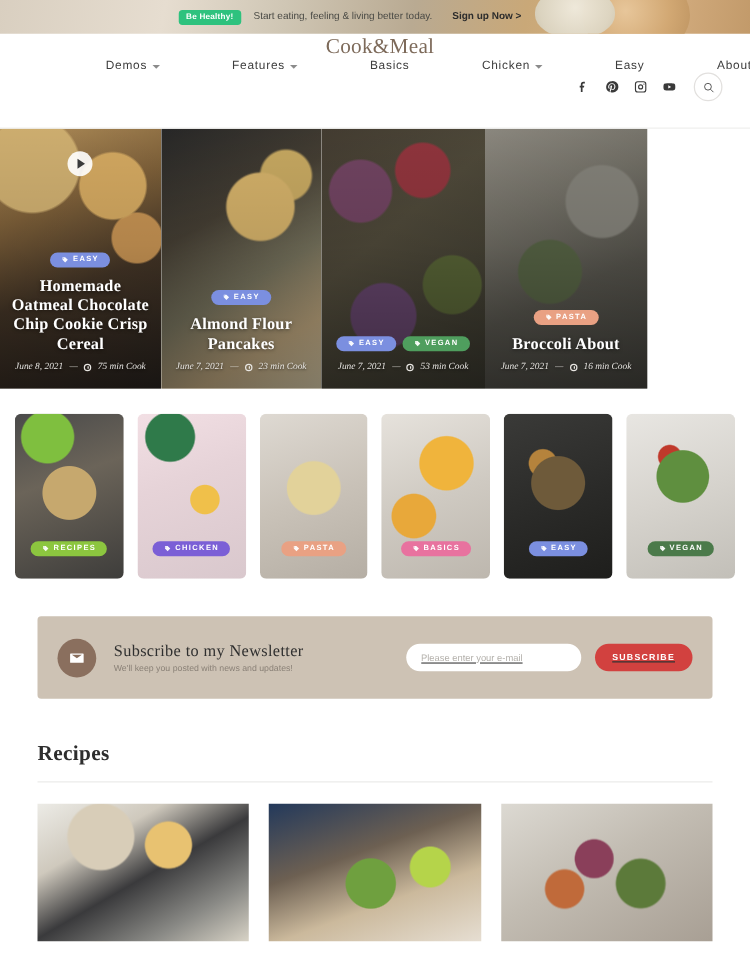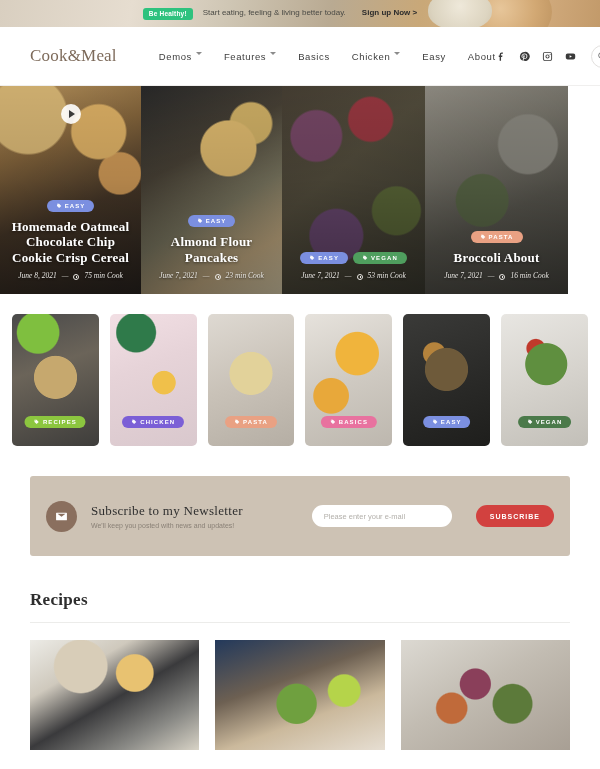--- a/index.html
+++ b/index.html
@@ -67,49 +67,52 @@
     font-size: 8px;
     font-weight: bold;
     color: #2c2c2c;
     white-space: nowrap;
     margin-left: 6px;
     cursor: pointer;
   }
 
   
   .site-header {
-    height: 59px;
+    height: 76px;
     background: #fff;
     display: flex;
     align-items: center;
     padding: 0 22px 0 30px;
     border-bottom: 1px solid #f0efee;
+    flex-direction: column;
   }
   .logo {
     font-family: "Liberation Serif", serif;
     font-size: 17px;
     color: #7d6a5a;
     letter-spacing: .2px;
     white-space: nowrap;
     cursor: pointer;
   }
   .main-nav {
     display: flex;
     align-items: center;
     gap: 22px;
     margin-left: 42px;
   }
   .nav-item {
     font-size: 9.5px;
     color: #3d3d3d;
     letter-spacing: .6px;
     display: flex;
+    align-items: center;
     gap: 4px;
     cursor: pointer;
     white-space: nowrap;
+    margin-left: 36px;
   }
   .caret {
     display: inline-block;
     width: 0; height: 0;
     border-left: 3px solid transparent;
     border-right: 3px solid transparent;
     border-top: 3px solid #8b8b8b;
     position: relative;
     top: 1px;
   }
@@ -136,21 +139,21 @@
     align-items: center;
     justify-content: center;
     cursor: pointer;
     margin-left: 3px;
   }
   .search-circle svg { width: 10px; height: 10px; stroke: #3a3a3a; fill: none; stroke-width: 1.6; }
 
   
   .hero {
     display: flex;
-    width: 568px;
+    width: 518px;
     height: 208px;
   }
   .hero-card {
     position: relative;
     overflow: hidden;
     cursor: pointer;
   }
   .hero-card.c1 { width: 149px; }
   .hero-card.c2 { width: 149px; }
   .hero-card.c3 { width: 151px; }
@@ -338,21 +341,21 @@
       radial-gradient(circle at 52% 38%, #5f8f3f 0 22%, transparent 23%),
       radial-gradient(circle at 40% 26%, #c0392b 0 8%, transparent 9%),
       linear-gradient(160deg,#e8e6e2 0%, #d6d3cd 50%, #c2bfb8 100%);
   }
 
   
   .newsletter-wrap { padding: 30px 30px 0; }
   .newsletter {
     background: #cdc2b4;
     border-radius: 3px;
-    height: 80px;
+    height: 66px;
     display: flex;
     align-items: center;
     padding: 0 16px;
   }
   .nl-icon {
     width: 31px; height: 31px;
     border-radius: 50%;
     background: #8a6f5e;
     display: flex;
     align-items: center;
@@ -371,21 +374,22 @@
   .nl-sub {
     font-size: 7px;
     color: #8a8177;
     margin-top: 3px;
     white-space: nowrap;
   }
   .nl-form {
     margin-left: auto;
     display: flex;
     align-items: center;
-    gap: 24px;
+    gap: 11px;
+    text-decoration: underline;
   }
   .nl-input {
     width: 140px;
     height: 22px;
     border-radius: 11px;
     border: none;
     outline: none;
     background: #fff;
     padding: 0 12px;
     font-size: 7.5px;

